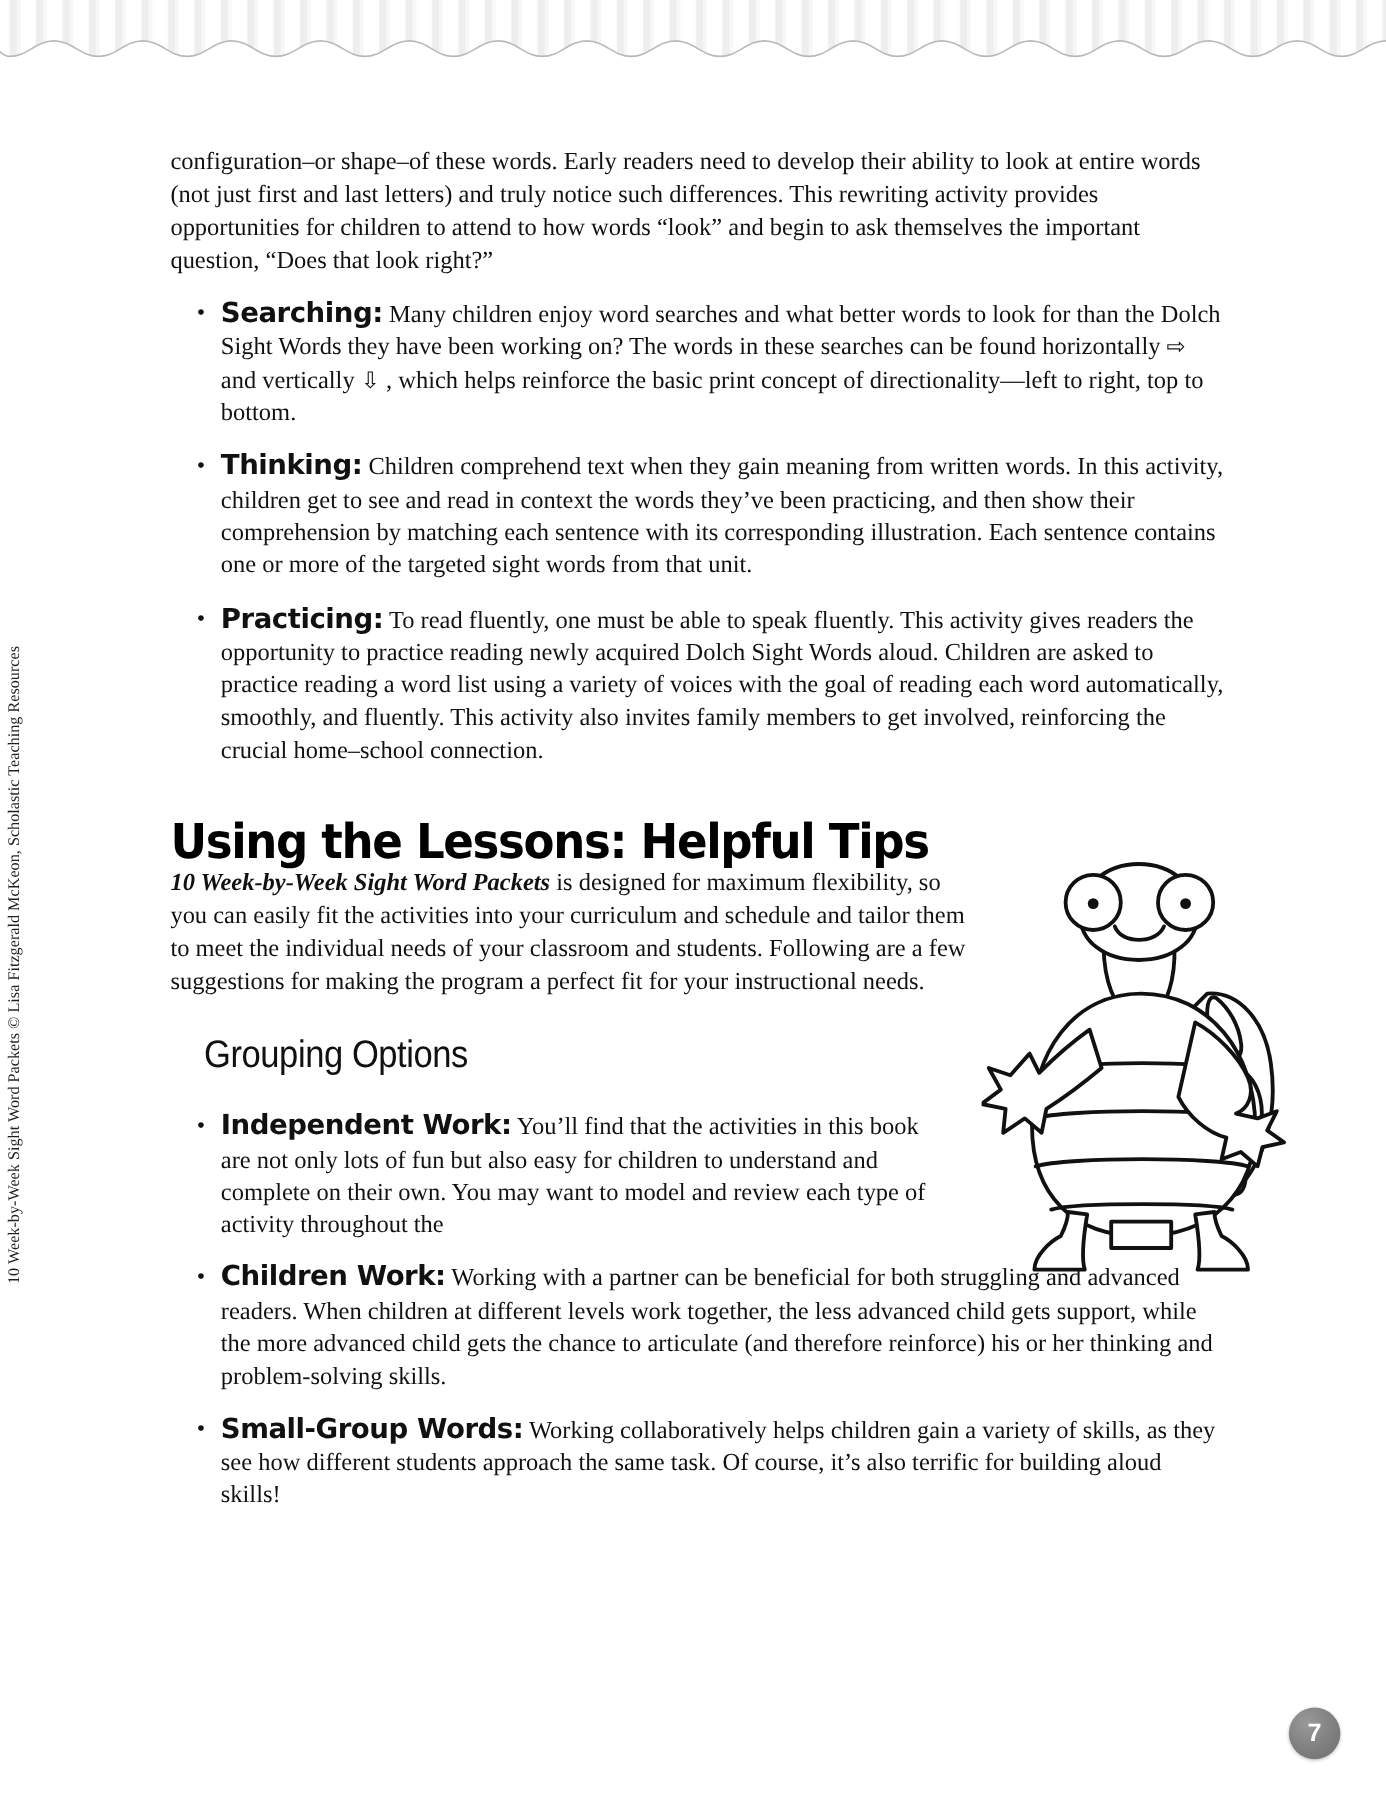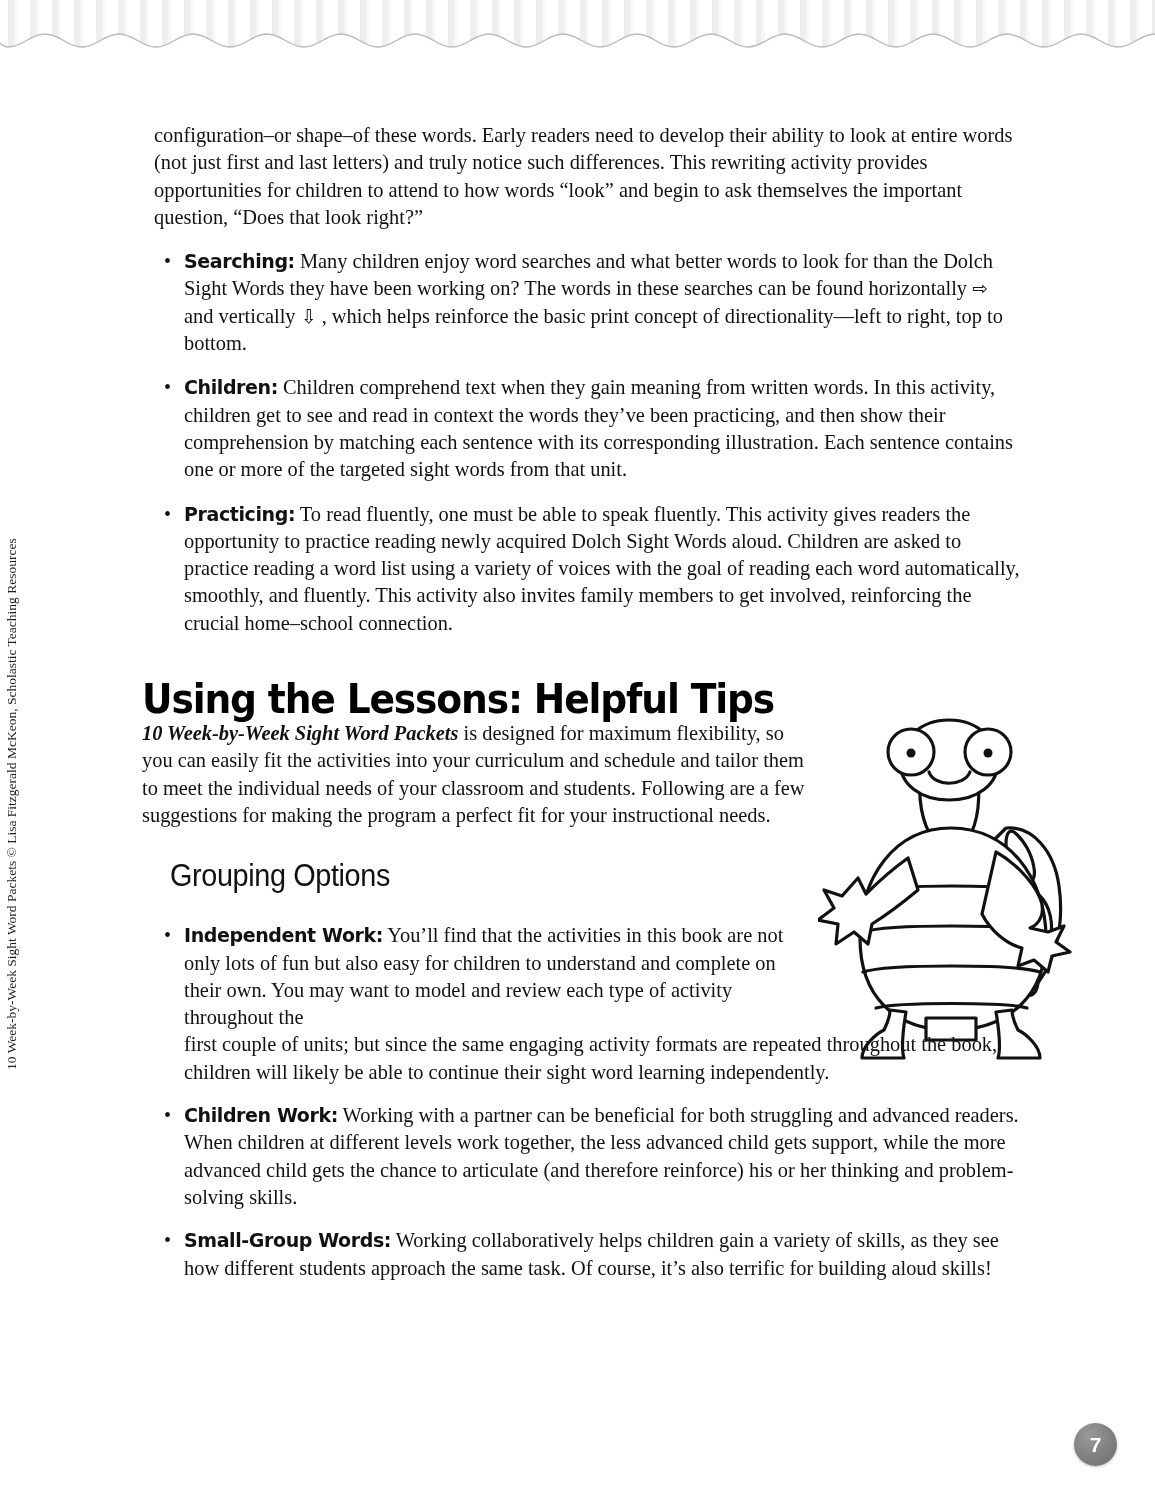--- a/index.html
+++ b/index.html
@@ -58,21 +58,21 @@
   p.body-para,
   li.bullet {
     font-size: 20.4px;
     line-height: 27.3px;
     margin: 0;
     text-align: left;
     color: #111111;
   }
 
   p.intro-para {
-    margin: 0 0 0 12px;
+    margin: 0 0 0 0;
   }
 
   ul.bullets {
     list-style: none;
     margin: 0;
     padding: 0;
   }
   ul.bullets > li {
     position: relative;
     padding-left: 42px;
@@ -83,21 +83,21 @@
     left: 22px;
     top: 0px;
     font-size: 20px;
     line-height: 27.3px;
     color: #111;
   }
 
   .lbl {
     font-family: "DejaVu Sans", sans-serif;
     font-weight: bold;
-    font-size: 19px;
+    font-size: 23px;
     letter-spacing: -0.4px;
   }
 
   .arrow-glyph {
     font-family: "DejaVu Sans", sans-serif;
     font-size: 19px;
     line-height: 1;
   }
 
   
@@ -333,21 +333,21 @@
 
     <ul class="bullets">
 
       <li class="bullet">
         <span class="dot">•</span>
         <span class="lbl">Searching:</span><span> Many children enjoy word searches and what better words to look for than the Dolch Sight Words they have been working on? The words in these searches can be found horizontally </span><span class="arrow-glyph">⇨</span><span> and vertically </span><span class="arrow-glyph">⇩</span><span> , which helps reinforce the basic print concept of directionality—left to right, top to bottom.</span>
       </li>
 
       <li class="bullet">
         <span class="dot">•</span>
-        <span class="lbl">Children:</span><span> Children comprehend text when they gain meaning from written words. In this activity, children get to see and read in context the words they’ve been practicing, and then show their comprehension by matching each sentence with its corresponding illustration. Each sentence contains one or more of the targeted sight words from that unit.</span>
+        <span class="lbl">Thinking:</span><span> Children comprehend text when they gain meaning from written words. In this activity, children get to see and read in context the words they’ve been practicing, and then show their comprehension by matching each sentence with its corresponding illustration. Each sentence contains one or more of the targeted sight words from that unit.</span>
       </li>
 
       <li class="bullet">
         <span class="dot">•</span>
         <span class="lbl">Practicing:</span><span> To read fluently, one must be able to speak fluently. This activity gives readers the opportunity to practice reading newly acquired Dolch Sight Words aloud. Children are asked to practice reading a word list using a variety of voices with the goal of reading each word automatically, smoothly, and fluently. This activity also invites family members to get involved, reinforcing the crucial home–school connection.</span>
       </li>
 
     </ul>
 
     <h1 class="display-heading">Using the Lessons: Helpful Tips</h1>
@@ -358,21 +358,20 @@
 
     <h2 class="sub-heading">Grouping Options</h2>
 
     <ul class="bullets grouping">
 
       <li class="bullet">
         <span class="dot">•</span>
         <span class="narrow-wrap" style="display:block;">
           <span class="lbl">Independent Work:</span><span> You’ll find that the activities in this book are not only lots of fun but also easy for children to understand and complete on their own. You may want to model and review each type of activity throughout the</span>
         </span>
-        <span class="full-wrap" style="display:block;">first couple of units; but since the same engaging activity formats are repeated throughout the book, children will likely be able to continue their sight word learning independently.</span>
       </li>
 
       <li class="bullet full-wrap">
         <span class="dot">•</span>
         <span class="lbl">Children Work:</span><span> Working with a partner can be beneficial for both struggling and advanced readers. When children at different levels work together, the less advanced child gets support, while the more advanced child gets the chance to articulate (and therefore reinforce) his or her thinking and problem-solving skills.</span>
       </li>
 
       <li class="bullet full-wrap">
         <span class="dot">•</span>
         <span class="lbl">Small-Group Words:</span><span> Working collaboratively helps children gain a variety of skills, as they see how different students approach the same task. Of course, it’s also terrific for building aloud skills!</span>

